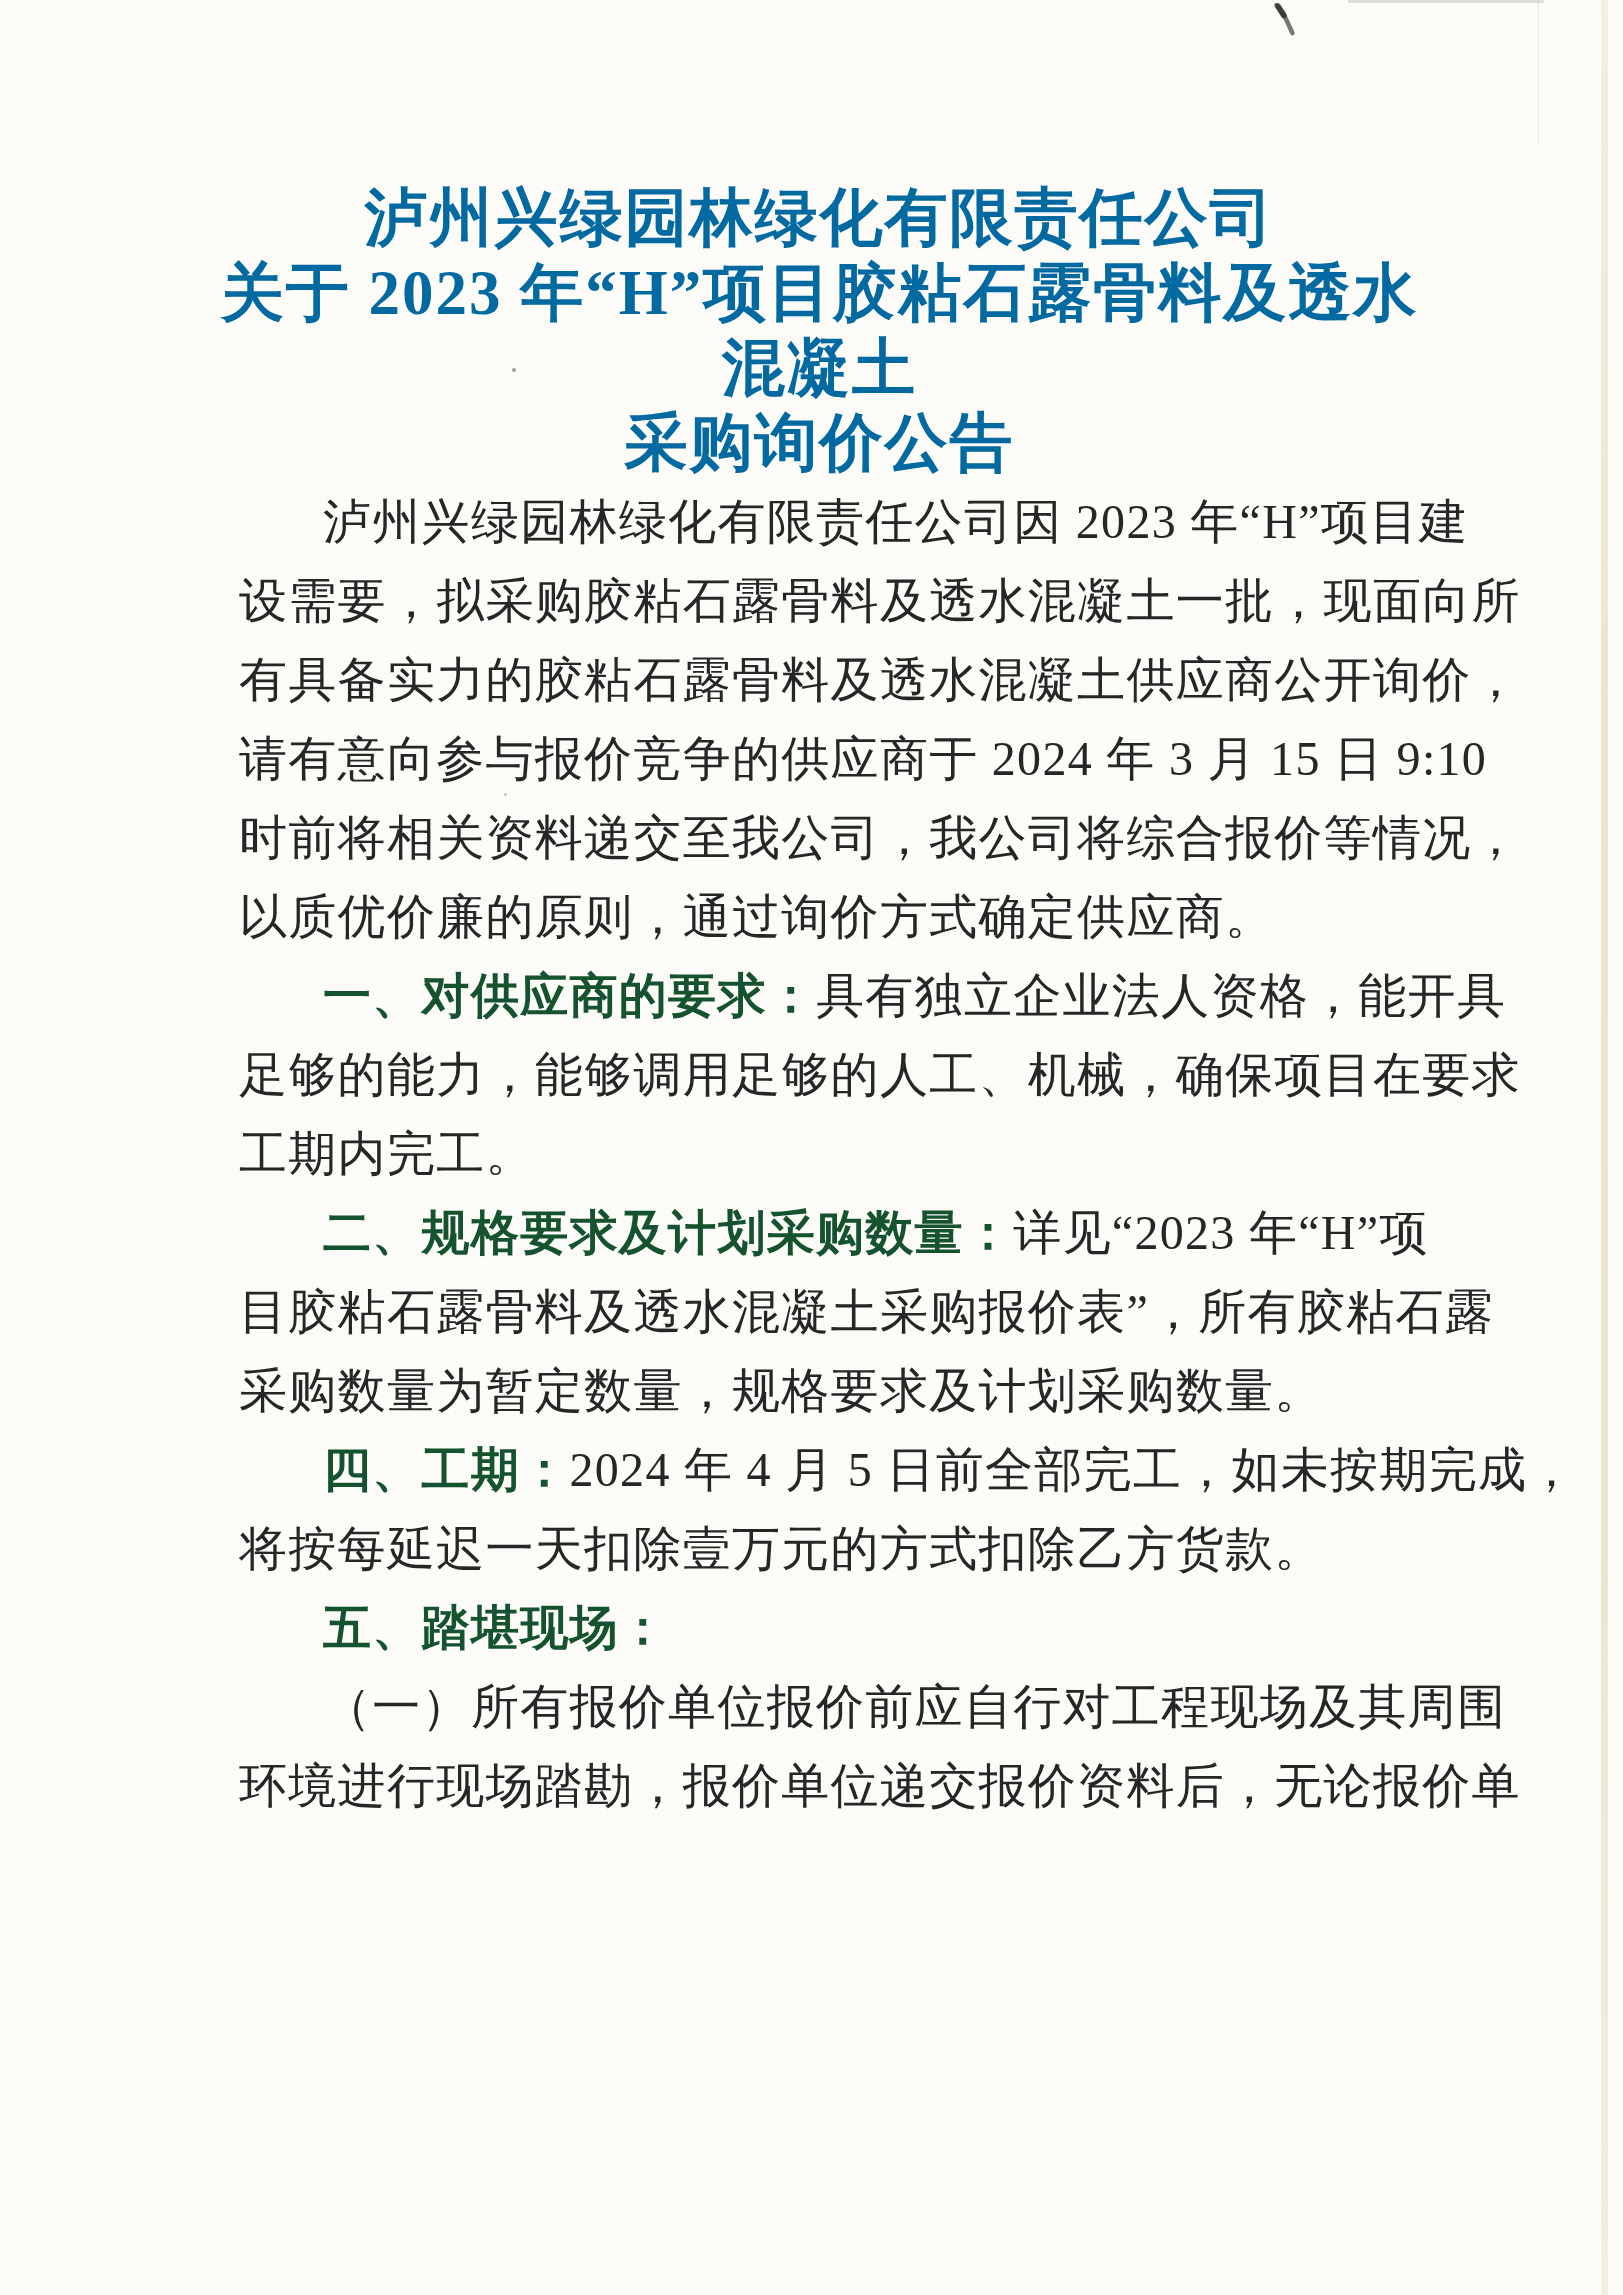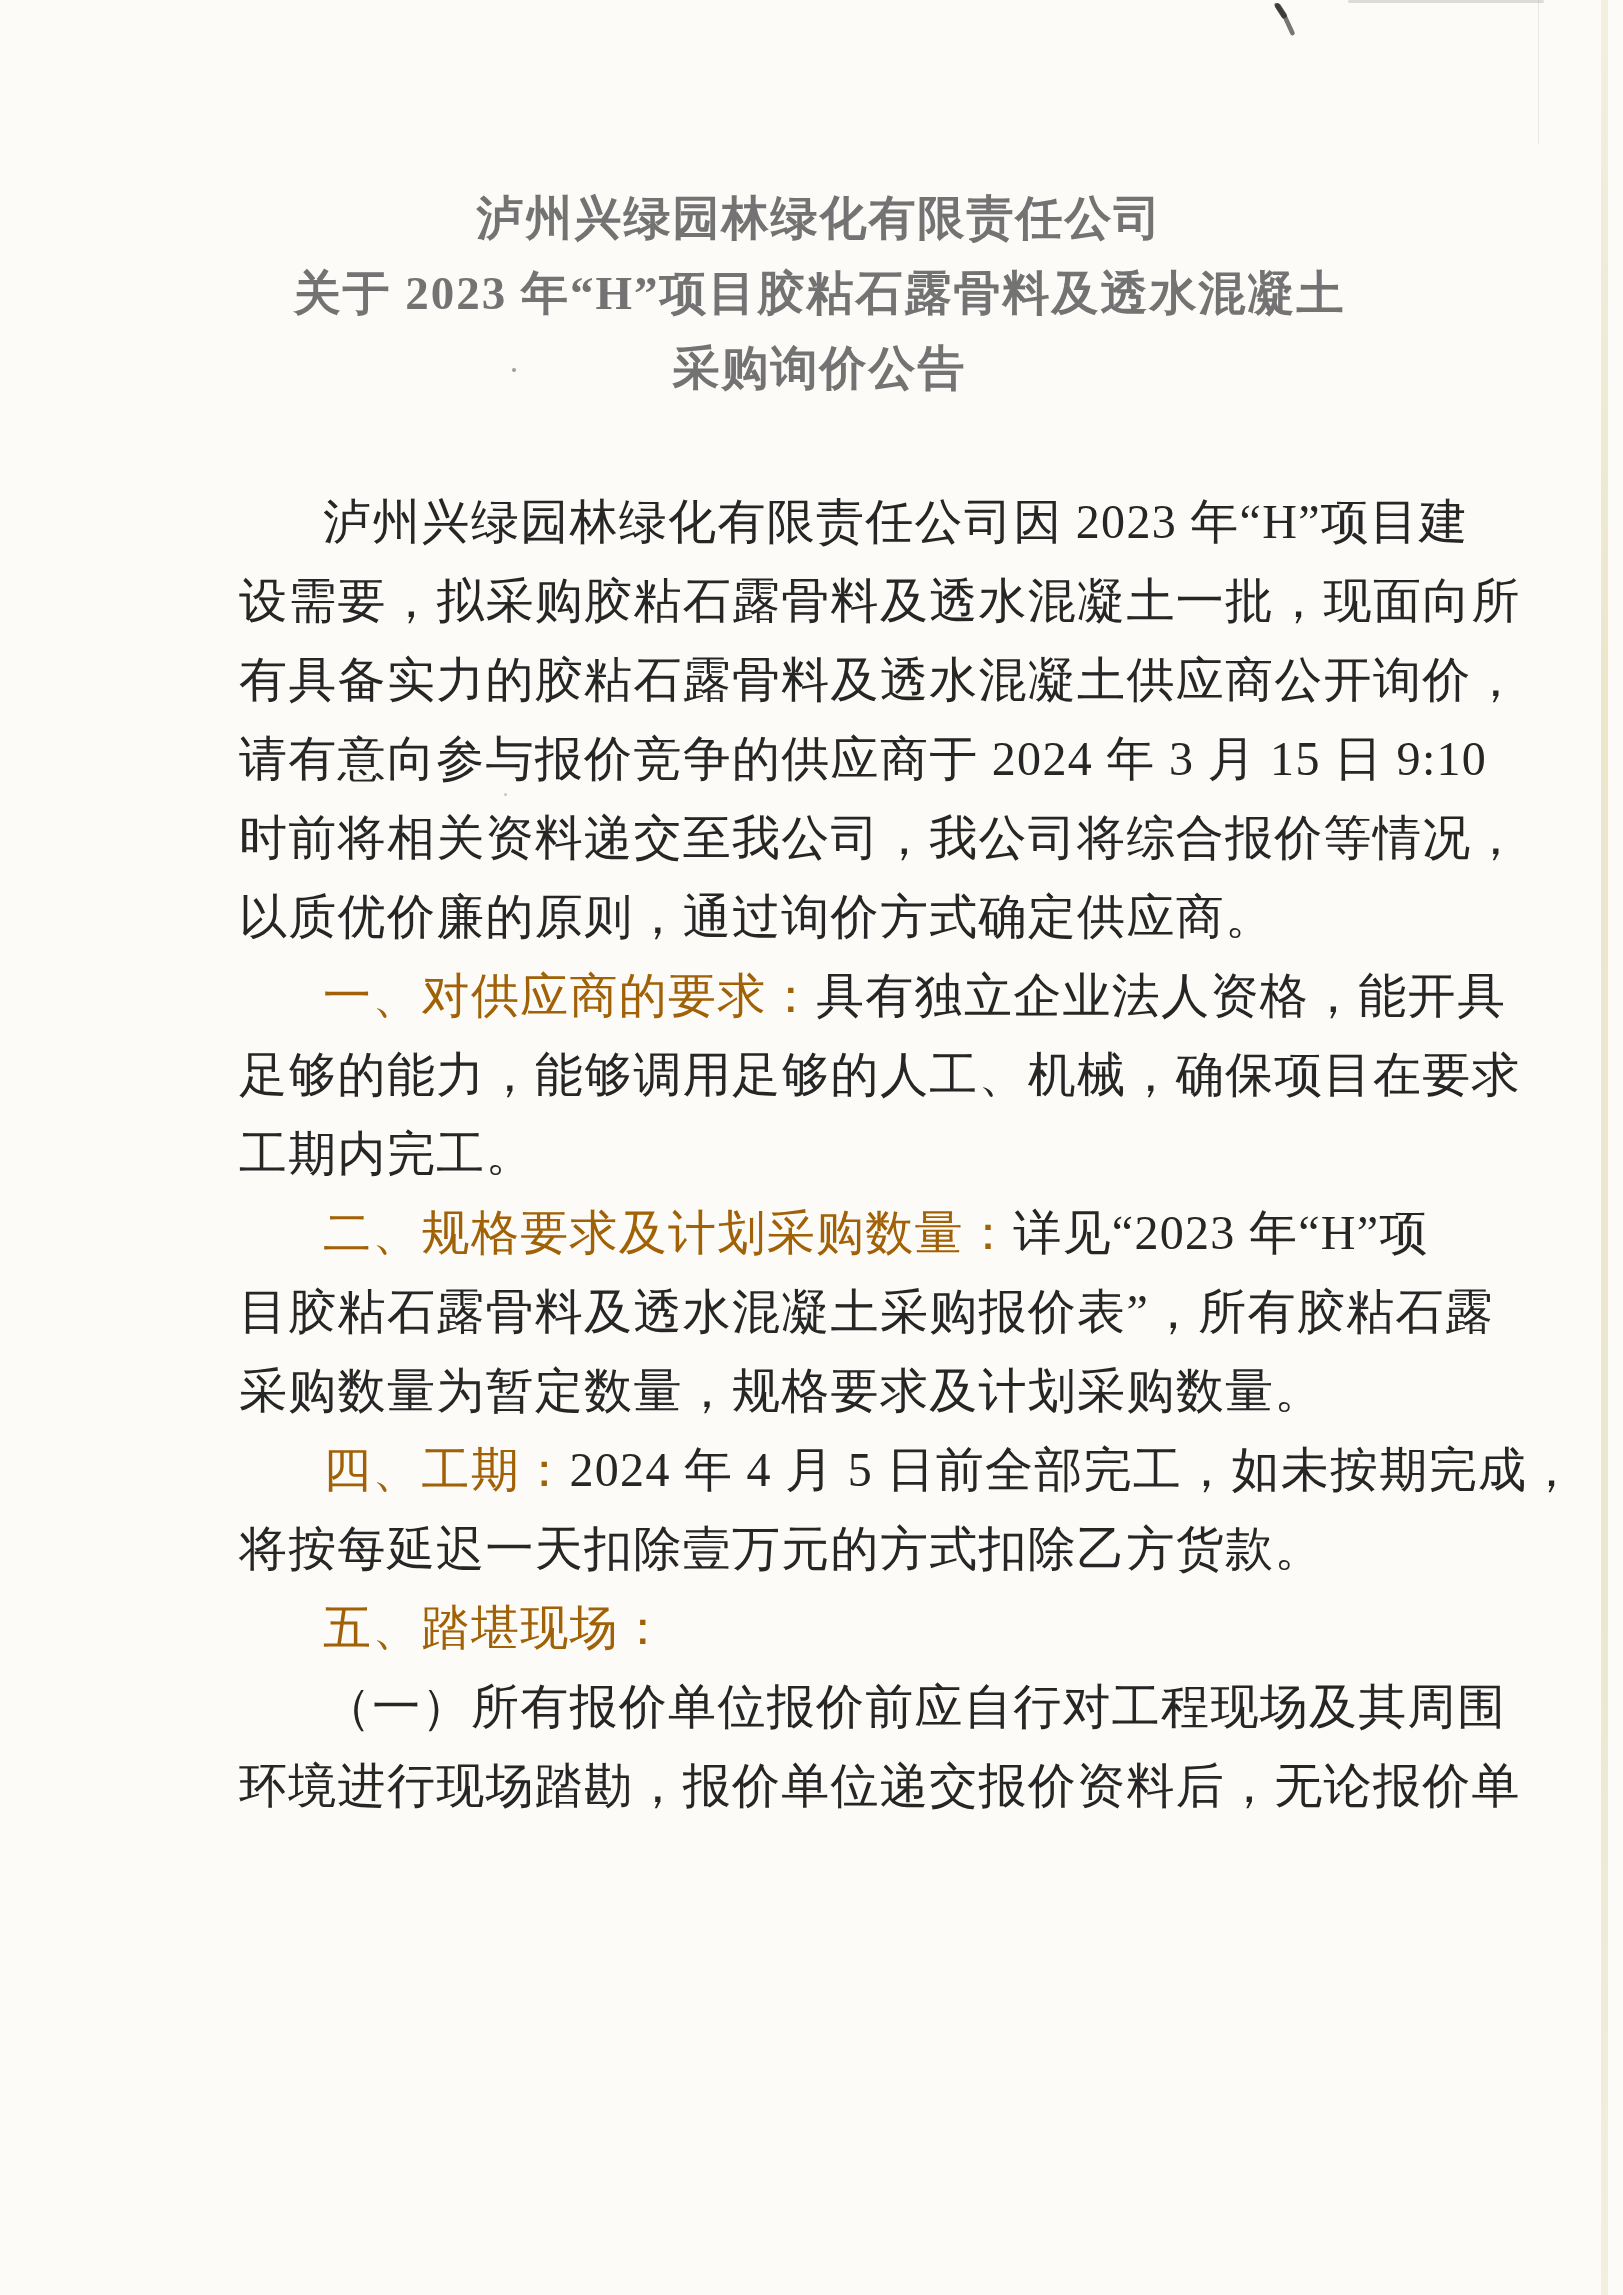--- a/index.html
+++ b/index.html
@@ -9,36 +9,36 @@
     margin:0 auto;
     background:#fcfbf8;
     overflow:hidden;
     font-family:"Liberation Serif","DejaVu Serif",serif;
   }
   .title-block{
     position:absolute;
     top:181px;left:196px;right:180px;
     text-align:center;
     font-weight:700;
-    font-size:47px;
+    font-size:63px;
     line-height:75px;
-    color:#737373;
+    color:#0369a1;
     letter-spacing:2px;
   }
   .body-block{
     position:absolute;
     top:482px;left:239px;width:1178px;
     font-size:48px;
     line-height:79px;
     color:#262626;
     letter-spacing:1.3px;
   }
   .line{white-space:nowrap;}
   .ind{text-indent:84px;}
-  .b{font-weight:400;color:#a16207;}
+  .b{font-weight:700;color:#14532d;}
   
   .pen-mark{position:absolute;left:1272px;top:3.3px;width:29px;height:34px;}
   .edge-stripe{
     position:absolute;top:0;left:1601px;width:7.2px;height:2295px;
     background:linear-gradient(180deg,
       rgba(214,205,160,0.25) 0%,
       rgba(222,213,165,0.55) 30%,
       rgba(214,206,158,0.45) 70%,
       rgba(220,212,168,0.30) 100%);
   }

